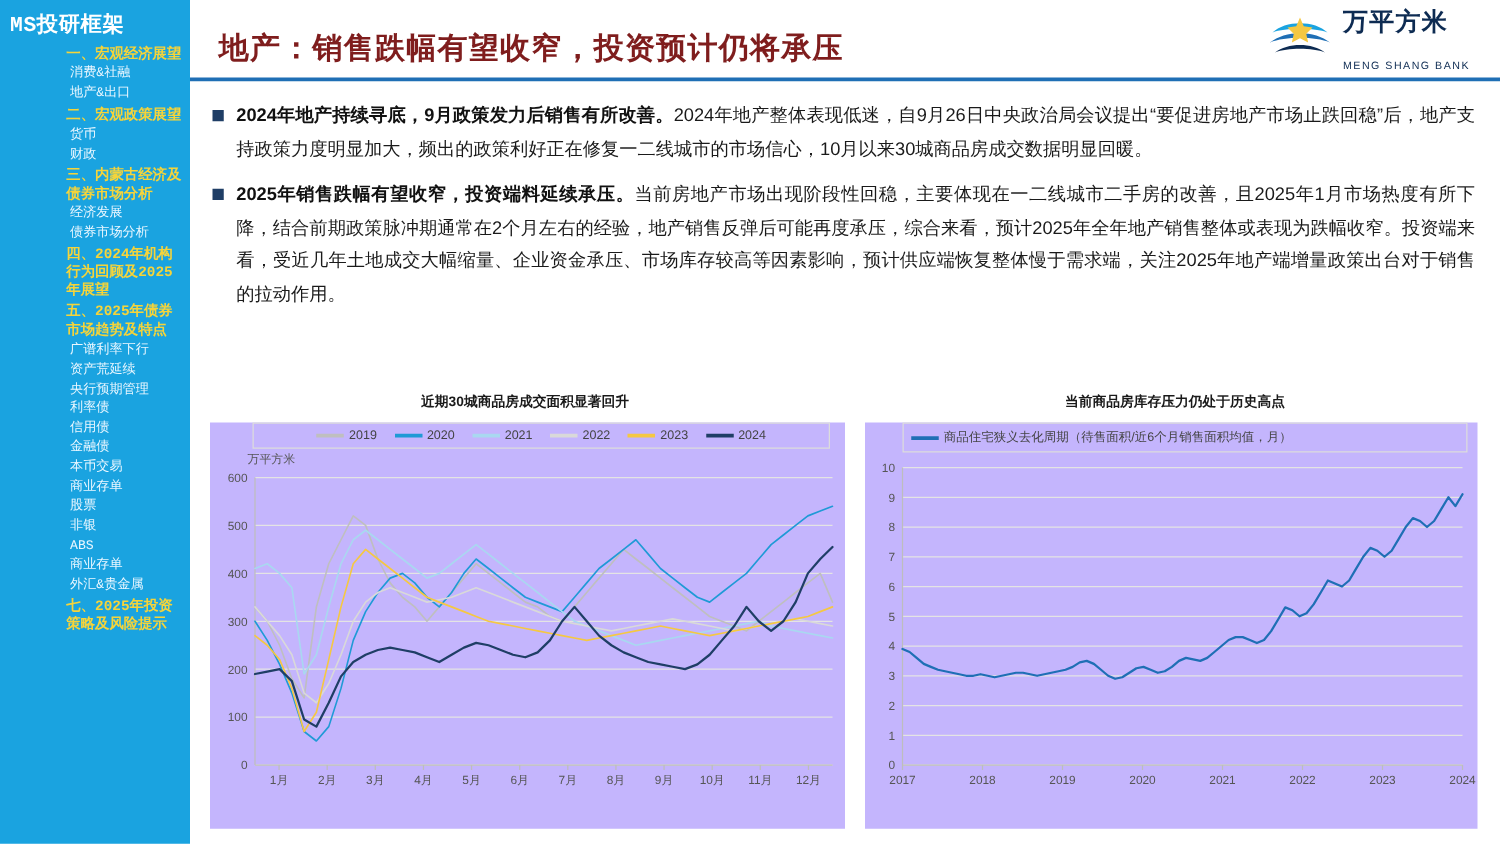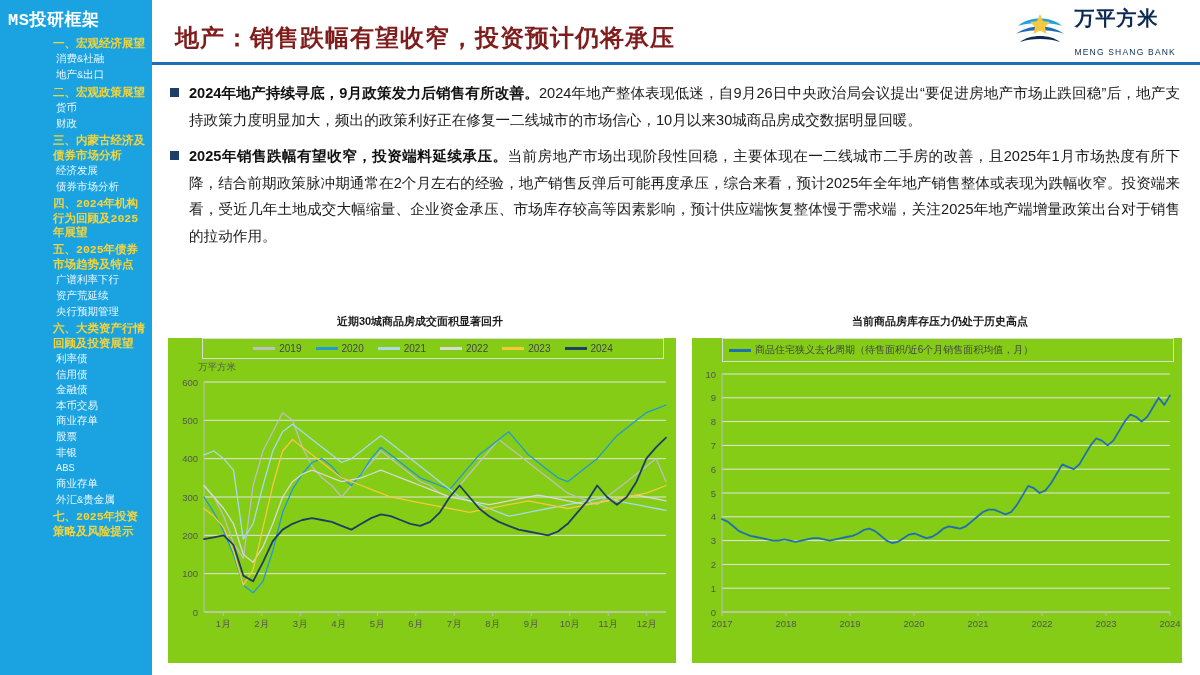--- a/index.html
+++ b/index.html
@@ -59,21 +59,21 @@
   }
   .bullet-text b { color:#111; font-weight:bold;margin-top:21px; }
   
   .chart-caption {
     position:absolute; font-size:11px; font-weight:bold; color:#1a1a1a;
     text-align:center;
   }
   #cap-left { left:170px; top:314px; width:500px; }
   #cap-right { left:700px; top:314px; width:480px; }
   
-  .chart-panel { position:absolute; background:#84cc16; }
+  .chart-panel { position:absolute; background:#c4b5fd; }
   #chart-left { left:168px; top:338px; width:508px; height:325px; }
   #chart-right { left:692px; top:338px; width:490px; height:325px; }
   .legend { display:flex; flex-wrap:wrap; justify-content:center; gap:14px; font-size:10px; color:#444;
             border:1px solid #dcdcdc; padding:4px 6px; margin:0 12px 2px 34px; }
   .legend .item { display:flex; align-items:center; gap:4px; white-space:nowrap; }
   .legend .swatch { width:22px; height:3px; display:inline-block; }
   .legend-right { justify-content:flex-start; margin:0 8px 4px 30px; }
   .axis-unit { font-size:9.5px; color:#555; padding-left:30px; }
   .plot-wrap { position:relative; }
   svg { display:block; }
@@ -101,21 +101,20 @@
   <div class="sub">经济发展</div>
   <div class="sub">债券市场分析</div>
 
   <div class="sec">四、2024年机构行为回顾及2025年展望</div>
 
   <div class="sec">五、2025年债券市场趋势及特点</div>
   <div class="sub">广谱利率下行</div>
   <div class="sub">资产荒延续</div>
   <div class="sub">央行预期管理</div>
 
-  <div class="sec">六、大类资产行情回顾及投资展望</div>
   <div class="sub">利率债</div>
   <div class="sub">信用债</div>
   <div class="sub">金融债</div>
   <div class="sub">本币交易</div>
   <div class="sub">商业存单</div>
   <div class="sub">股票</div>
   <div class="sub">非银</div>
   <div class="sub">ABS</div>
   <div class="sub">商业存单</div>
   <div class="sub">外汇&amp;贵金属</div>

